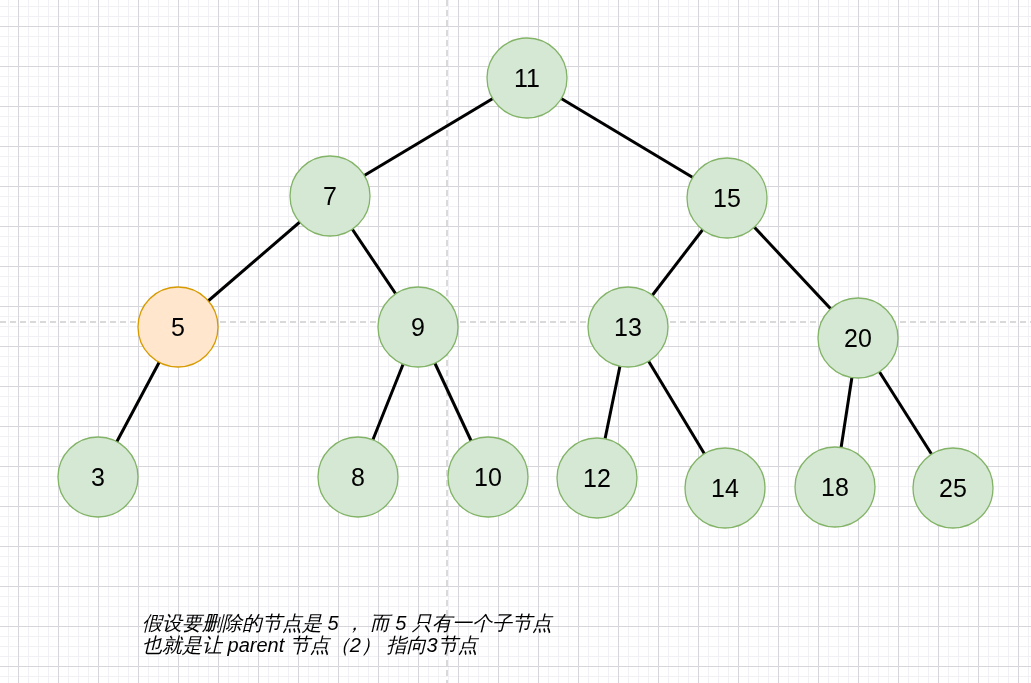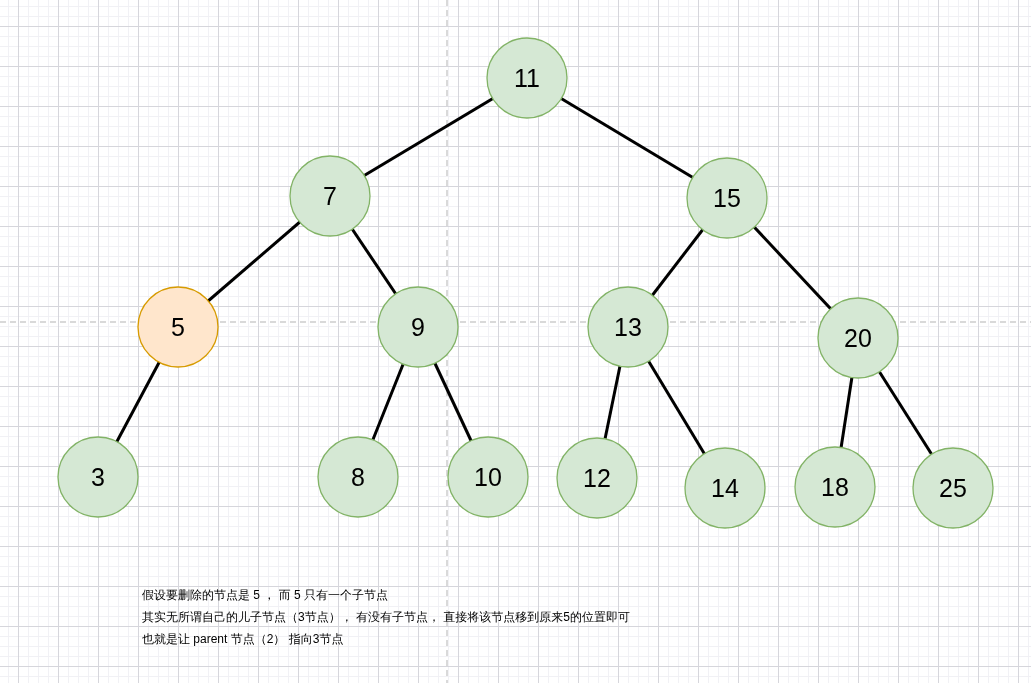--- a/index.html
+++ b/index.html
@@ -30,25 +30,26 @@
     top: 0;
   }
   .node-label {
     font-family: "Liberation Sans", "DejaVu Sans", sans-serif;
     font-size: 25px;
     fill: #000000;
   }
   .caption {
     position: absolute;
     left: 142px;
-    top: 584px;
-    font-size: 12px;
+    top: 612px;
+    font-size: 20px;
     line-height: 22px;
     color: #000000;
     white-space: nowrap;
+    font-style: italic;
   }
 </style>
 </head>
 <body>
 
 <div class="canvas">
 
   <svg class="tree" width="1031" height="683" viewBox="0 0 1031 683">
     <g id="guides">
         <line x1="447" y1="0" x2="447" y2="683" stroke="#b3b3b3" stroke-width="1" stroke-dasharray="6 4"></line>
@@ -124,17 +125,16 @@
         </g>
         <g>
           <circle cx="953" cy="488" r="40" fill="#d5e8d4" stroke="#82b366" stroke-width="1.3"></circle>
           <text x="953" y="488" text-anchor="middle" dominant-baseline="central" class="node-label">25</text>
         </g>
       </g>
   </svg>
 
   <div class="caption">
     <div>假设要删除的节点是 5 ， 而 5 只有一个子节点</div>
-    <div>其实无所谓自己的儿子节点（3节点）， 有没有子节点， 直接将该节点移到原来5的位置即可</div>
     <div>也就是让 parent 节点（2） 指向3节点</div>
   </div>
 
 </div>
 
 </body></html>

